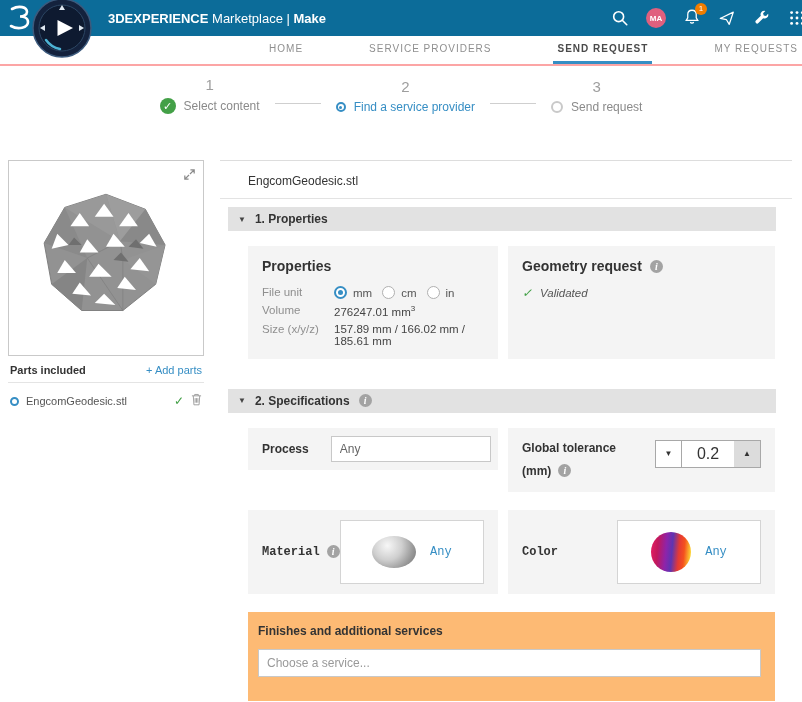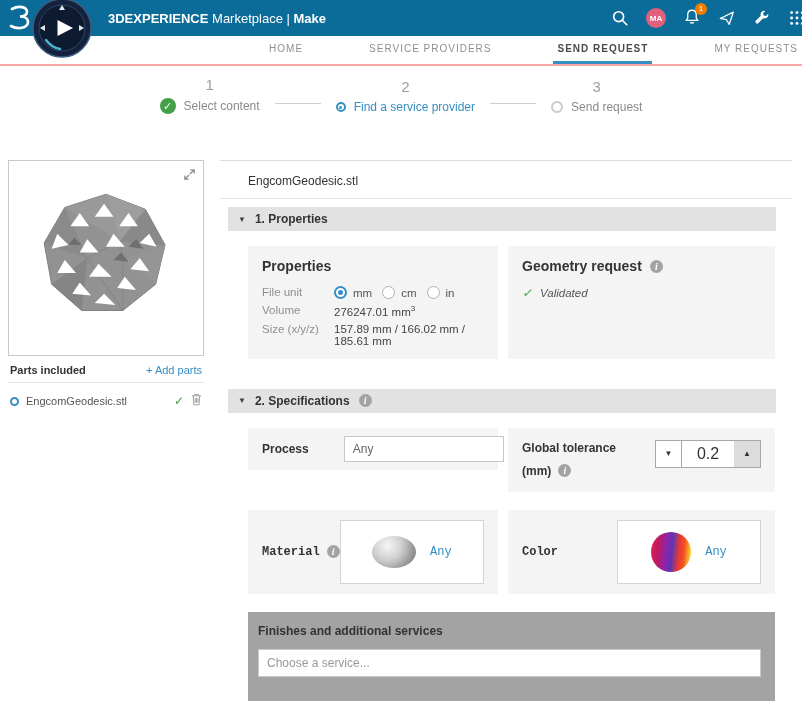--- a/index.html
+++ b/index.html
@@ -74,37 +74,37 @@
   .plabel { color:#8f8f8f; }
   .pvalue { color:#444; }
   .radio-group { display:flex; align-items:center; gap:6px; }
   .radio { width:13px; height:13px; border-radius:50%; border:1px solid #b0b0b0; background:#fff; flex:none; position:relative; cursor:pointer; }
   .radio.sel { border:2px solid var(--accent-blue,#368ec4); }
   .radio.sel::after { content:""; position:absolute; inset:2px; border-radius:50%; background:var(--accent-blue,#368ec4); }
   .unit-lbl { color:#555; margin-right:4px; }
   sup { font-size:8px; }
   .geo-status { display:flex; align-items:center; gap:8px; font-size:11.5px; color:#555; font-style:italic; margin-top:4px; }
 
-  .spec-inline { display:flex; align-items:center; gap:35px; padding:8px 14px; }
+  .spec-inline { display:flex; align-items:center; gap:22px; padding:8px 14px; }
   .spec-lbl { font-size:12px; font-weight:bold; color:#333; display:flex; align-items:center; gap:7px; }
   .txt-input { height:26px; border:1px solid #c8c8c8; background:#fff; font-size:12px; color:#666; padding:0 8px; font-family:"Liberation Sans", sans-serif; }
   .process-input { width:160px; }
   .tol-panel { display:flex; justify-content:space-between; padding:12px 14px 13px 14px; }
   .tol-lines div { line-height:16px; }
   .tol-unit { display:flex; align-items:center; gap:7px; margin-top:7px; font-weight:bold; font-size:12px; }
   .spinner { display:flex; height:28px; }
   .spin-btn { width:27px; border:1px solid #a8a8a8; display:flex; align-items:center; justify-content:center; font-size:8px; color:#333; cursor:pointer; background:#fff; }
   .spin-btn.up { background:#dcdcdc; border-left:none; }
   .spin-val { width:52px; border-top:1px solid #a8a8a8; border-bottom:1px solid #a8a8a8; background:#fff; display:flex; align-items:center; justify-content:center; font-size:16px; color:#333; }
   .mat-panel { display:flex; align-items:center; padding:10px 14px; height:84px;font-family:Liberation Mono, monospace; }
   .white-card { margin-left:auto; width:146px; height:64px; background:#fff; border:1px solid #d4d4d4; display:flex; align-items:center; justify-content:center; gap:14px; cursor:pointer; }
   .any-link { color:var(--accent-blue,#368ec4); font-size:12px; }
   .sphere { width:44px; height:32px; border-radius:50%; background:radial-gradient(circle at 35% 30%, #f7f7f7, #cfcfcf 40%, #9a9a9a 70%, #757575 95%); }
   .rainbow { width:40px; height:40px; border-radius:50%; background:linear-gradient(95deg,#e91e63 0%,#c2185b 18%,#8e24aa 38%,#5e35b1 52%,#e53935 68%,#f4511e 80%,#fdd835 96%); }
-  .finishes { margin:18px 0 0 28px; width:527px; background:#a3a3a3; padding:12px 14px 24px 10px; }
+  .finishes { margin:18px 0 0 28px; width:527px; background:#fdba74; padding:12px 14px 24px 10px; }
   .fin-lbl { font-size:12px; font-weight:bold; color:#333; }
   .service-input { margin-top:11px; width:503px; height:28px; color:#999; }
   ::placeholder { color:#999; }
 </style>
 </head>
 <body>
 
 <div class="page">
 
   <header class="topbar">

